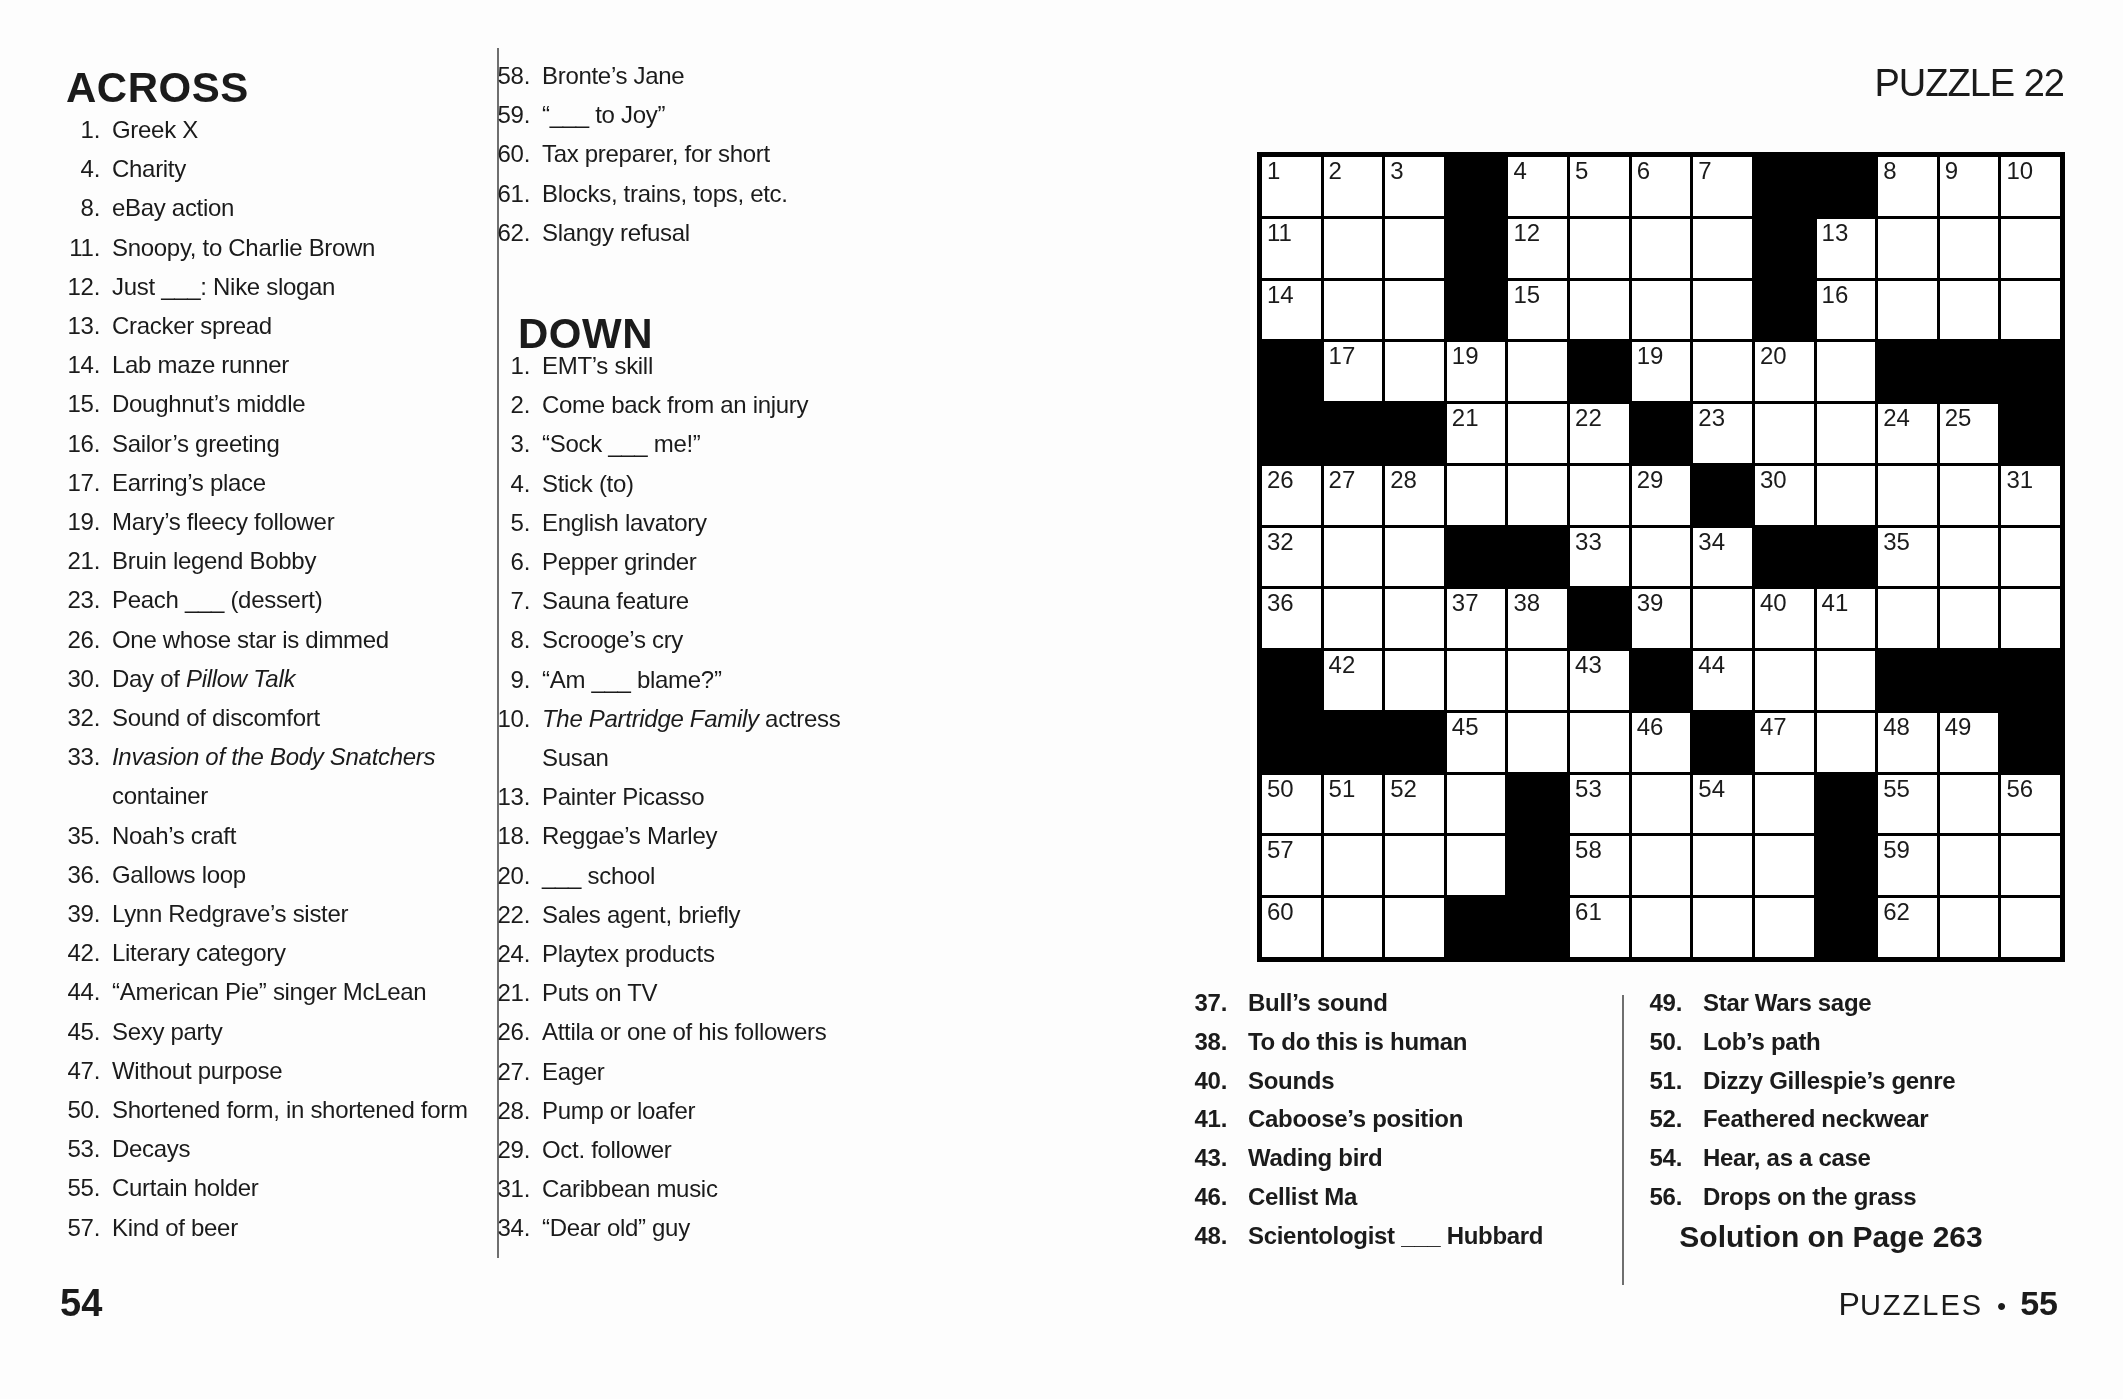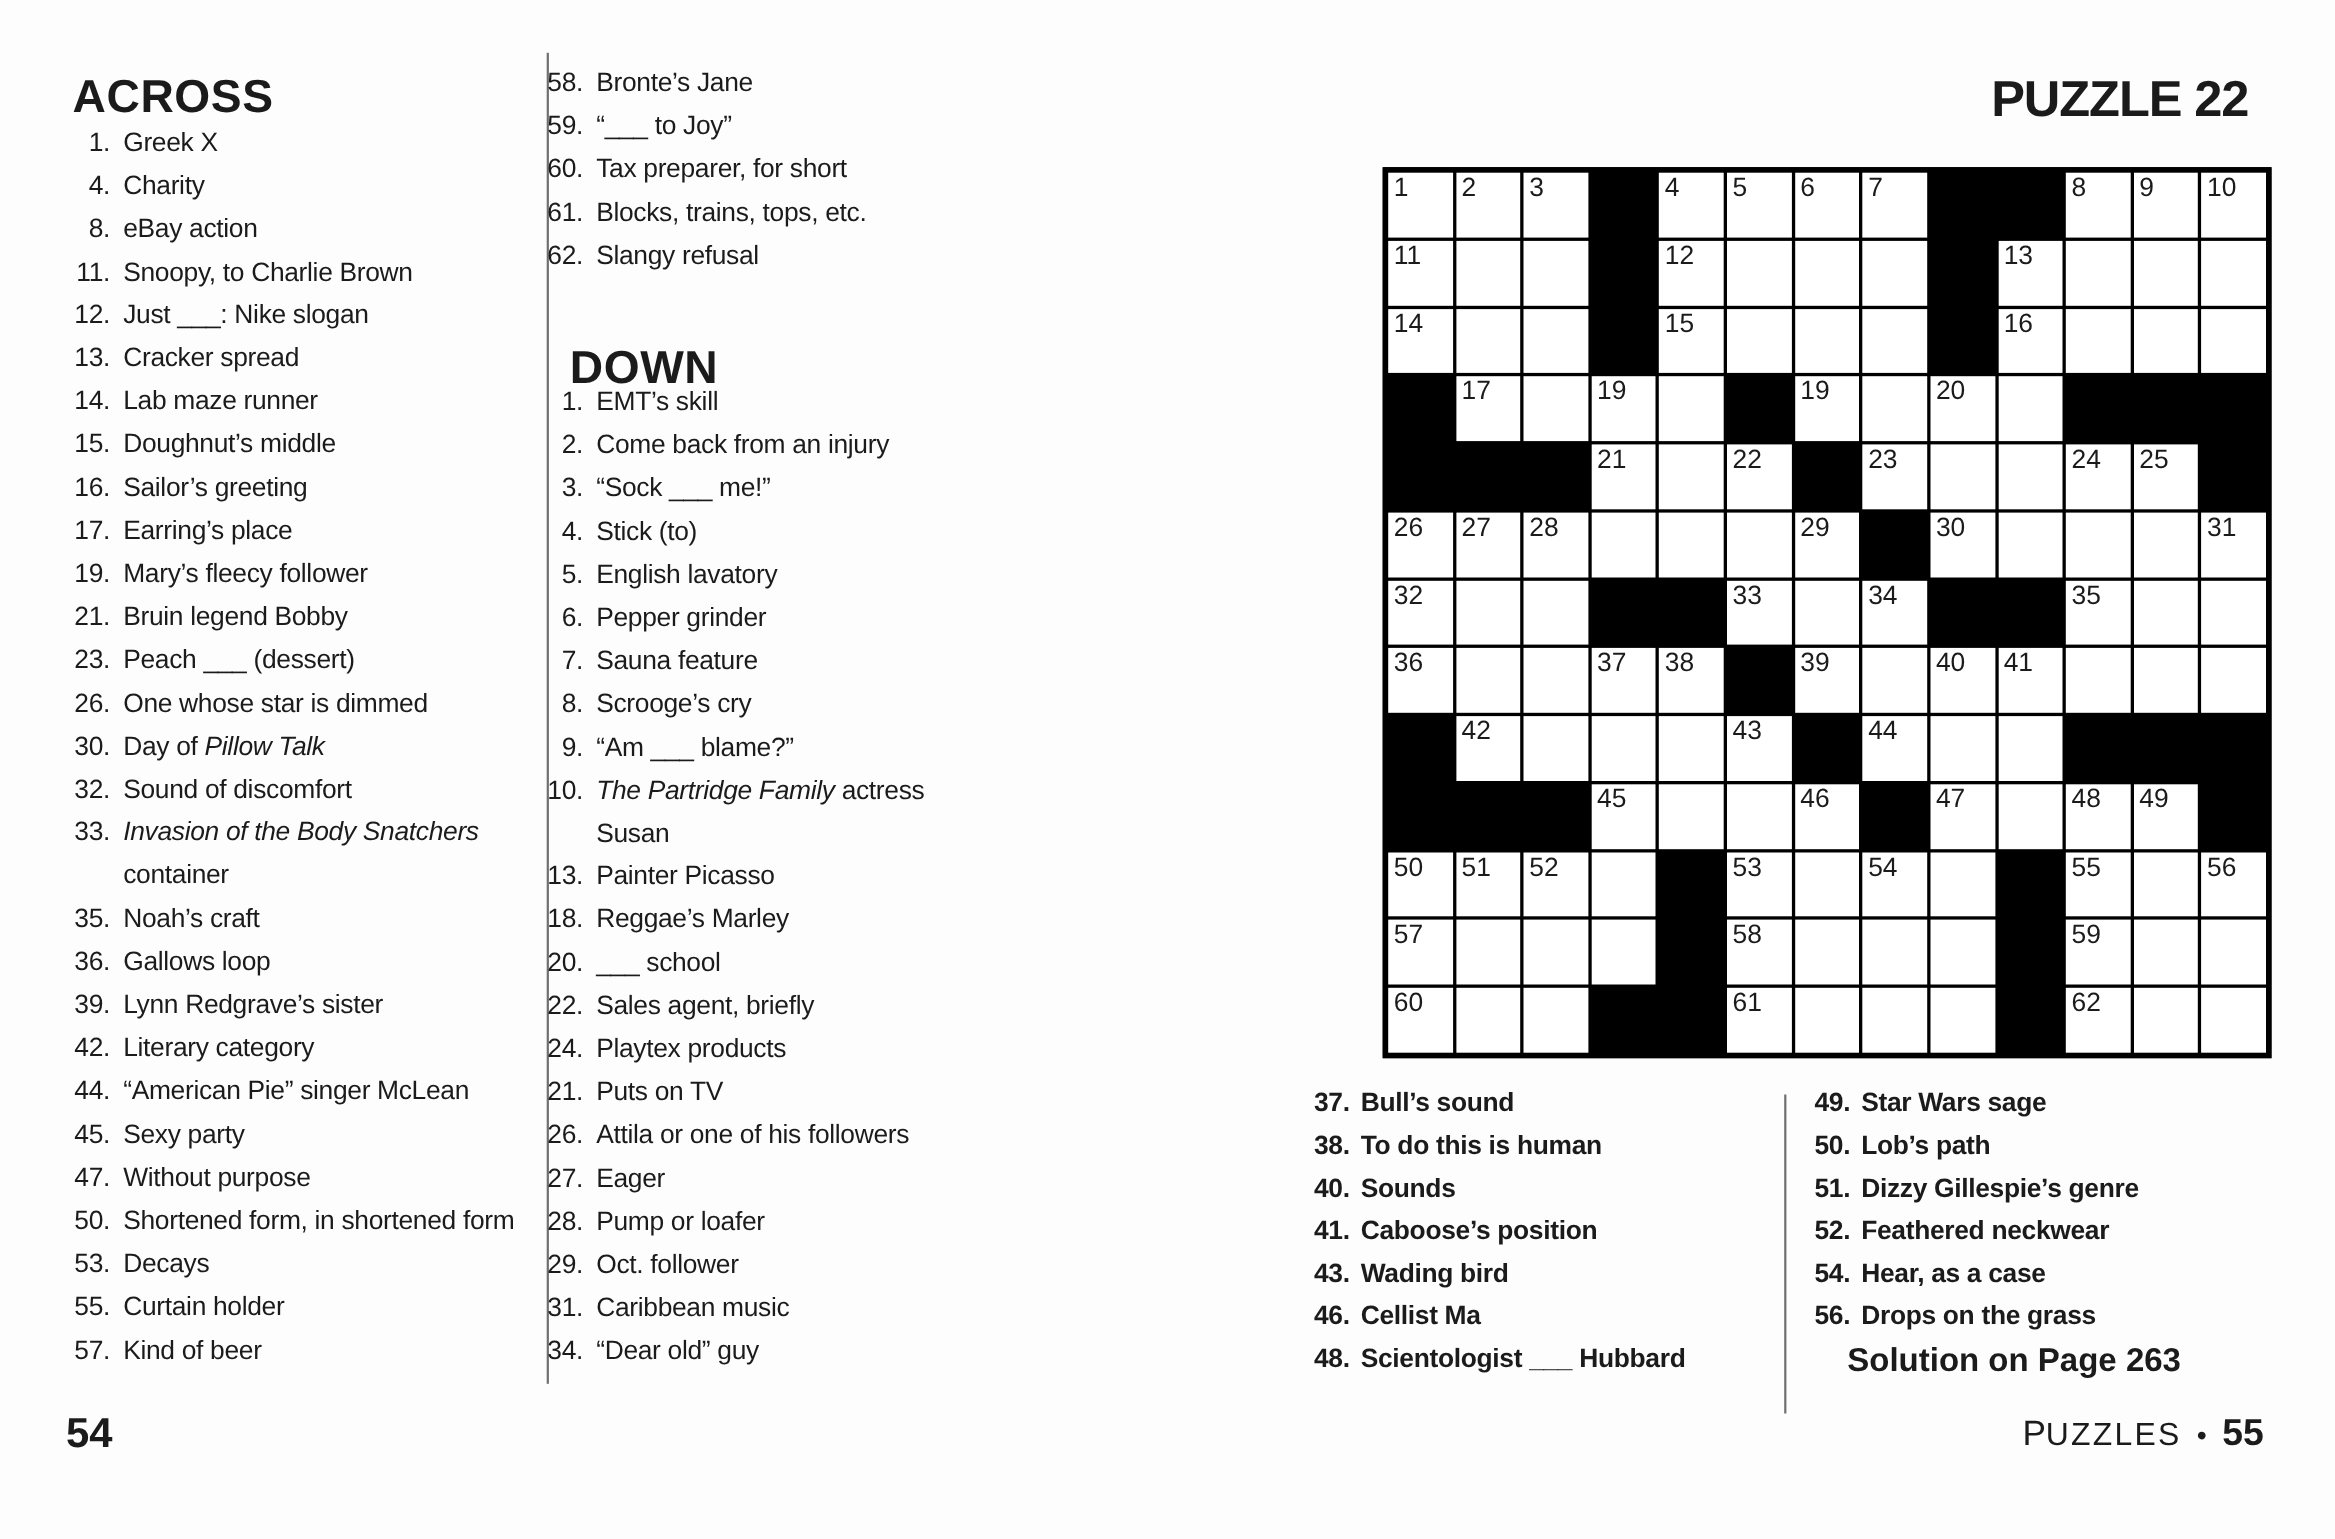--- a/index.html
+++ b/index.html
@@ -8,35 +8,35 @@
     background:#fdfdfd;color:#1b1b1b;
     font-family:"Liberation Sans", sans-serif;
     overflow:hidden;
   }
   .hdr{
     position:absolute;font-weight:bold;font-size:42px;letter-spacing:0.5px;
   }
   #across-header{left:66px;top:64px;}
   #down-header{left:518px;top:310px;}
   #puzzle-title{
-    position:absolute;right:79px;top:62px;
-    font-weight:bold;font-size:46px;letter-spacing:-1px;
+    position:absolute;right:59px;top:62px;
+    font-weight:normal;font-size:38px;letter-spacing:-1px;
   }
   .clue-list{position:absolute;}
   #across-col1{left:30px;top:110px;width:465px;}
   #across-col2{left:460px;top:56px;width:470px;}
   #down-col1{left:460px;top:346px;width:470px;}
   #down-col2{left:1147px;top:984px;width:470px;}
   #down-col3{left:1602px;top:984px;width:460px;}
   .clue{display:flex;font-size:24px;line-height:39.2px;letter-spacing:-0.3px;}
   #down-col2 .clue,#down-col3 .clue{line-height:38.8px;font-weight:bold;}
   .cnum{flex:none;width:70px;text-align:right;}
   #down-col2 .cnum,#down-col3 .cnum{width:80px;}
   .ctxt{margin-left:12px;white-space:nowrap;}
-  #down-col2 .ctxt,#down-col3 .ctxt{margin-left:10px;}
+  #down-col2 .ctxt,#down-col3 .ctxt{margin-left:21px;}
   .ctxt i{font-style:italic;}
 
   .vdivider{position:absolute;width:2px;background:#6f6f6f;}
   #divider-main{left:497px;top:48px;height:1210px;}
   #divider-bottom{left:1622px;top:995px;height:290px;}
 
   #grid{
     position:absolute;left:1257px;top:152px;
     width:808px;height:810px;box-sizing:border-box;
     background:#000;border:5px solid #000;

